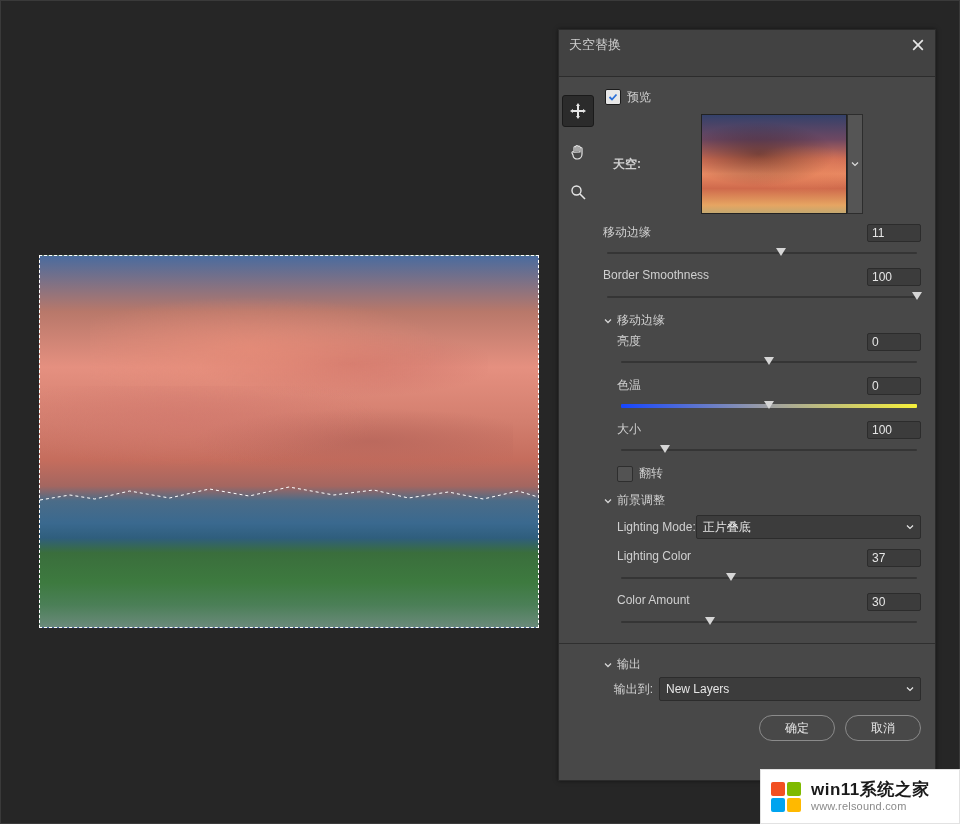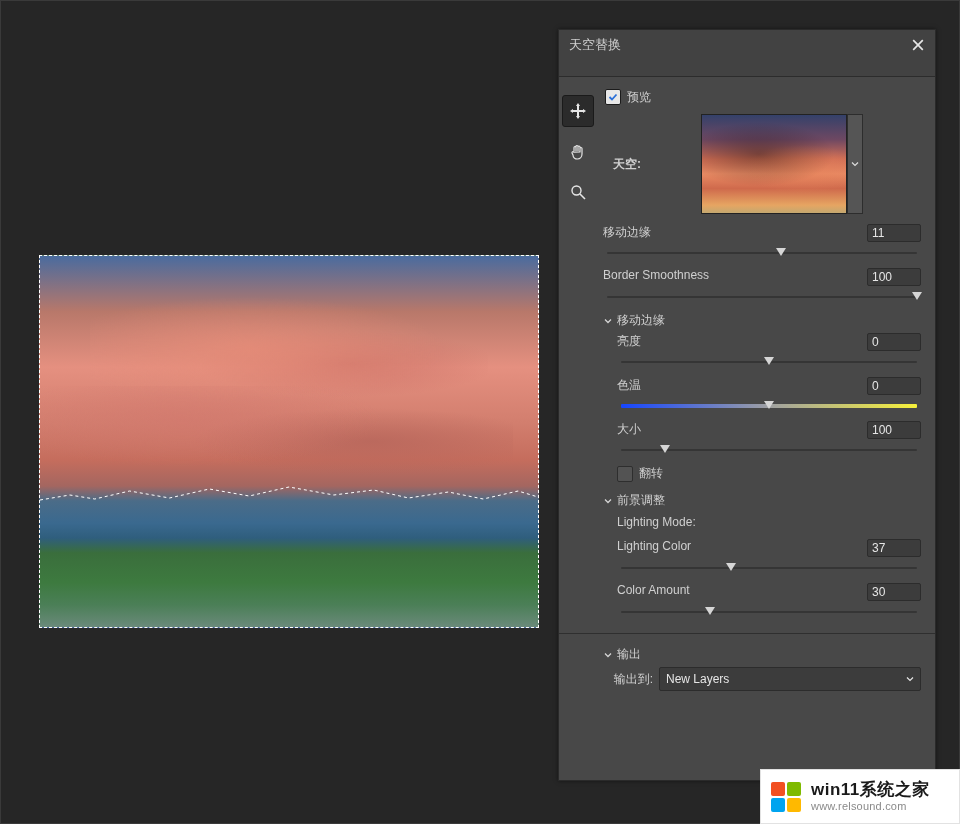--- a/index.html
+++ b/index.html
@@ -468,20 +468,26 @@
           <svg viewBox="0 0 8 8">
               <path d="M1 2.5 L4 5.5 L7 2.5" fill="none" stroke="currentColor" stroke-width="1.3"></path>
             </svg>
         </span>
         <span>前景调整</span>
       </div>
 
       <div class="indent">
         <div class="lm-row">
           <span class="lm-label">Lighting Mode:</span>
+          <div class="dd-select">
+            <span>正片叠底</span>
+            <svg viewBox="0 0 8 8">
+                <path d="M1 2.5 L4 5.5 L7 2.5" fill="none" stroke="currentColor" stroke-width="1.2"></path>
+              </svg>
+          </div>
         </div>
 
         <div class="slider-block">
           <div class="row-head">
             <span>Lighting Color</span>
             <input class="val-input" value="37" style="">
           </div>
           <div class="slider-track">
             <div class="bar"></div>
             <div class="thumb" style="left:37%"></div>
@@ -518,20 +524,24 @@
       <span class="lbl">输出到:</span>
       <div class="dd-select">
         <span>New Layers</span>
         <svg viewBox="0 0 8 8">
             <path d="M1 2.5 L4 5.5 L7 2.5" fill="none" stroke="currentColor" stroke-width="1.2"></path>
           </svg>
       </div>
     </div>
   </div>
 
+  <div class="btn-row">
+    <div class="pill-btn">确定</div>
+    <div class="pill-btn">取消</div>
+  </div>
 
 </div>
 
 <div class="watermark">
   <div class="wm-logo">
     <div class="sq a"></div>
       <div class="sq b"></div>
       <div class="sq c"></div>
       <div class="sq d"></div>
   </div>

